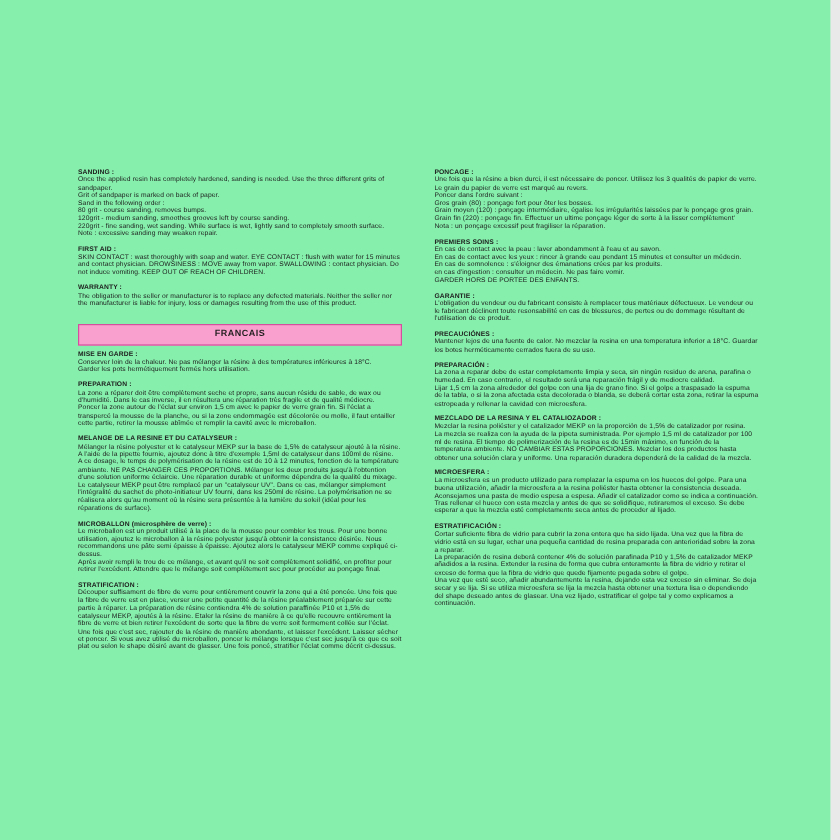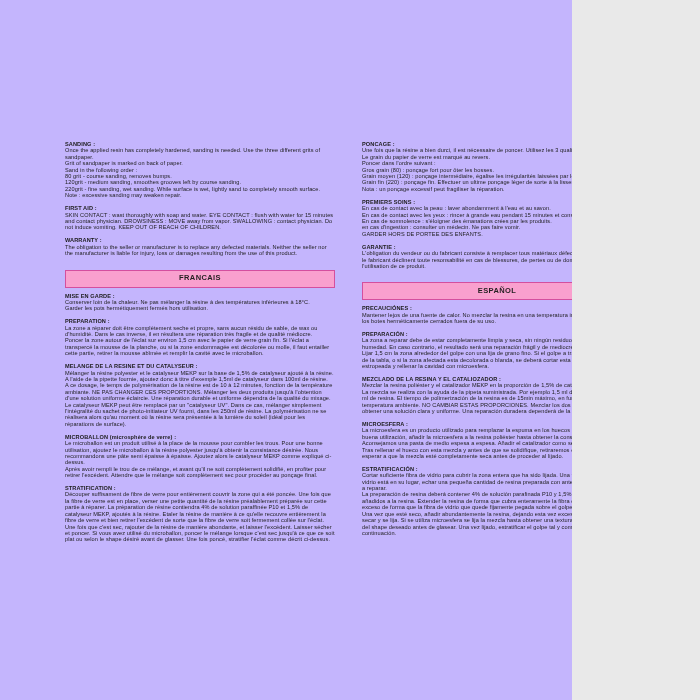--- a/index.html
+++ b/index.html
@@ -1,19 +1,19 @@
 <!DOCTYPE html>
 <html><head>
 <meta charset="utf-8">
 <style>
   html,body{margin:0;padding:0;background:#e9e9e9;}
   .page{
     position:relative;
-    width:572px;height:700px;
-    background:#c4b5fd;
+    width:692px;height:700px;
+    background:#86efac;
     font-family:"Liberation Sans","DejaVu Sans",sans-serif;
     color:#1c1c1c;
     overflow:hidden;
   }
   .col{
     position:absolute;
     top:141px;
     font-size:5.6px;
     line-height:6.4px;
     letter-spacing:0.1px;
@@ -105,21 +105,20 @@
         <p>En cas de contact avec la peau : laver abondamment à l'eau et au savon.</p>
         <p>En cas de contact avec les yeux : rincer à grande eau pendant 15 minutes et consulter un médecin.</p>
         <p>En cas de somnolence : s'éloigner des émanations crées par les produits.</p>
         <p>en cas d'ingestion : consulter un médecin. Ne pas faire vomir.</p>
         <p>GARDER HORS DE PORTEE DES ENFANTS.</p>
       </div>
       <div class="sec">
         <h3 class="sec-heading">GARANTIE :</h3>
         <p>L'obligation du vendeur ou du fabricant consiste à remplacer tous matériaux défectueux. Le vendeur ou le fabricant déclinent toute resonsabilité en cas de blessures, de pertes ou de dommage résultant de l'utilisation de ce produit.</p>
       </div>
-      <div class="banner" style="background: rgb(249, 160, 206); border: 1px solid rgb(212, 79, 158);">ESPAÑOL</div>
       <div class="sec">
         <h3 class="sec-heading">PRECAUCIÓNES :</h3>
         <p>Mantener lejos de una fuente de calor. No mezclar la resina en una temperatura inferior a 18°C. Guardar los botes herméticamente cerrados fuera de su uso.</p>
       </div>
       <div class="sec">
         <h3 class="sec-heading">PREPARACIÓN :</h3>
         <p>La zona a reparar debe de estar completamente limpia y seca, sin ningún residuo de arena, parafina o humedad. En caso contrario, el resultado será una reparación frágil y de mediocre calidad.</p>
         <p>Lijar 1,5 cm la zona alrededor del golpe con una lija de grano fino. Si el golpe a traspasado la espuma de la tabla, o si la zona afectada esta decolorada o blanda, se deberá cortar esta zona, retirar la espuma estropeada y rellenar la cavidad con microesfera.</p>
       </div>
       <div class="sec">

